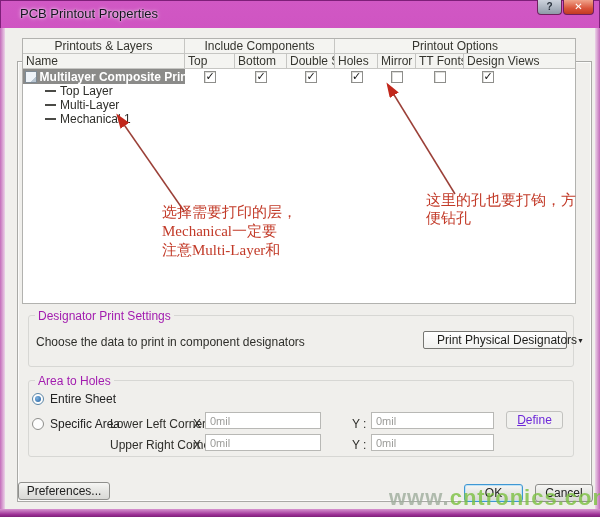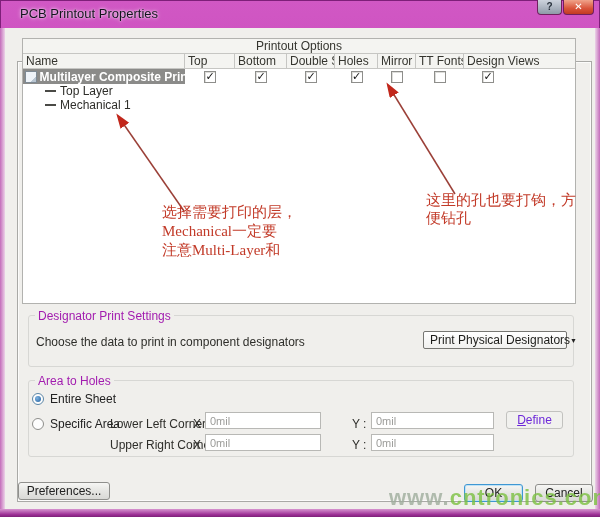--- a/index.html
+++ b/index.html
@@ -62,21 +62,21 @@
 
   
   .groupbox { position:absolute; border:1px solid #d7d7d4; border-radius:3px; }
   .gb-label { position:absolute; top:-7px; left:6px; background:#f0efec; padding:0 3px; color:#a21caf; }
   .gb1 { left:28px; top:315px; width:546px; height:52px; }
   .gb2 { left:28px; top:380px; width:546px; height:77px; }
   .desc { position:absolute; left:36px; top:335px; color:#2e2e2a; }
 
   .combo { position:absolute; left:423px; top:331px; width:144px; height:18px;
     background:linear-gradient(180deg,#ffffff,#f0f0ee); border:1px solid #767672; border-radius:2px;
-    display:flex; align-items:center; cursor:pointer; }
+    display:flex; align-items:center; cursor:pointer;padding-left:7px; }
   .combo .val { flex:1; padding-left:6px; color:#1d1d1a; white-space:nowrap; }
   .combo .arrow { width:16px; text-align:center; font-size:7px; color:#222; }
 
   .radio-row { position:absolute; display:flex; align-items:center; cursor:pointer; }
   .radio { width:12px; height:12px; border-radius:50%; border:1px solid #8e8e8b; background:#fdfdfd; margin-right:6px; position:relative; }
   .radio.sel { border-color:#5c86a6; }
   .radio.sel::after { content:""; position:absolute; left:2px; top:2px; width:6px; height:6px;
     border-radius:50%; background:radial-gradient(circle at 35% 35%, #7fb2e0, #1f5f9e); }
   .flabel { position:absolute; color:#2e2e2a; white-space:nowrap; }
   .coord-input { position:absolute; height:17px; border:1px solid #b8b8b5; background:#fff;
@@ -122,20 +122,22 @@
   <div class="frame-side left"></div>
   <div class="frame-side right"></div>
   <div class="frame-bottom"></div>
 
   <div class="body">
     <div class="panel"></div>
   </div>
 
   <div class="tablebox">
     <div class="trow hrow">
+      <div class="hcell gcell w-name">Printouts &amp; Layers</div>
+      <div class="hcell gcell w-inc">Include Components</div>
       <div class="hcell gcell w-opt">Printout Options</div>
     </div>
     <div class="trow hrow">
       <div class="hcell ccell w-name">Name</div>
       <div class="hcell ccell w-top">Top</div>
       <div class="hcell ccell w-bot">Bottom</div>
       <div class="hcell ccell w-dsi">Double Si...</div>
       <div class="hcell ccell w-hol">Holes</div>
       <div class="hcell ccell w-mir">Mirror</div>
       <div class="hcell ccell w-ttf">TT Fonts</div>
@@ -181,20 +183,24 @@
             <span>✓</span>
           </span>
         </div>
     </div>
     <div class="treerow">
       <span class="dash-icon"></span>
       <span>Top Layer</span>
     </div>
     <div class="treerow">
       <span class="dash-icon"></span>
+      <span>Multi-Layer</span>
+    </div>
+    <div class="treerow">
+      <span class="dash-icon"></span>
       <span>Mechanical 1</span>
     </div>
   </div>
 
   <div class="groupbox gb1">
     <span class="gb-label">Designator Print Settings</span>
   </div>
   <span class="desc">Choose the data to print in component designators</span>
   <div class="combo">
     <span class="val">Print Physical Designators</span>

